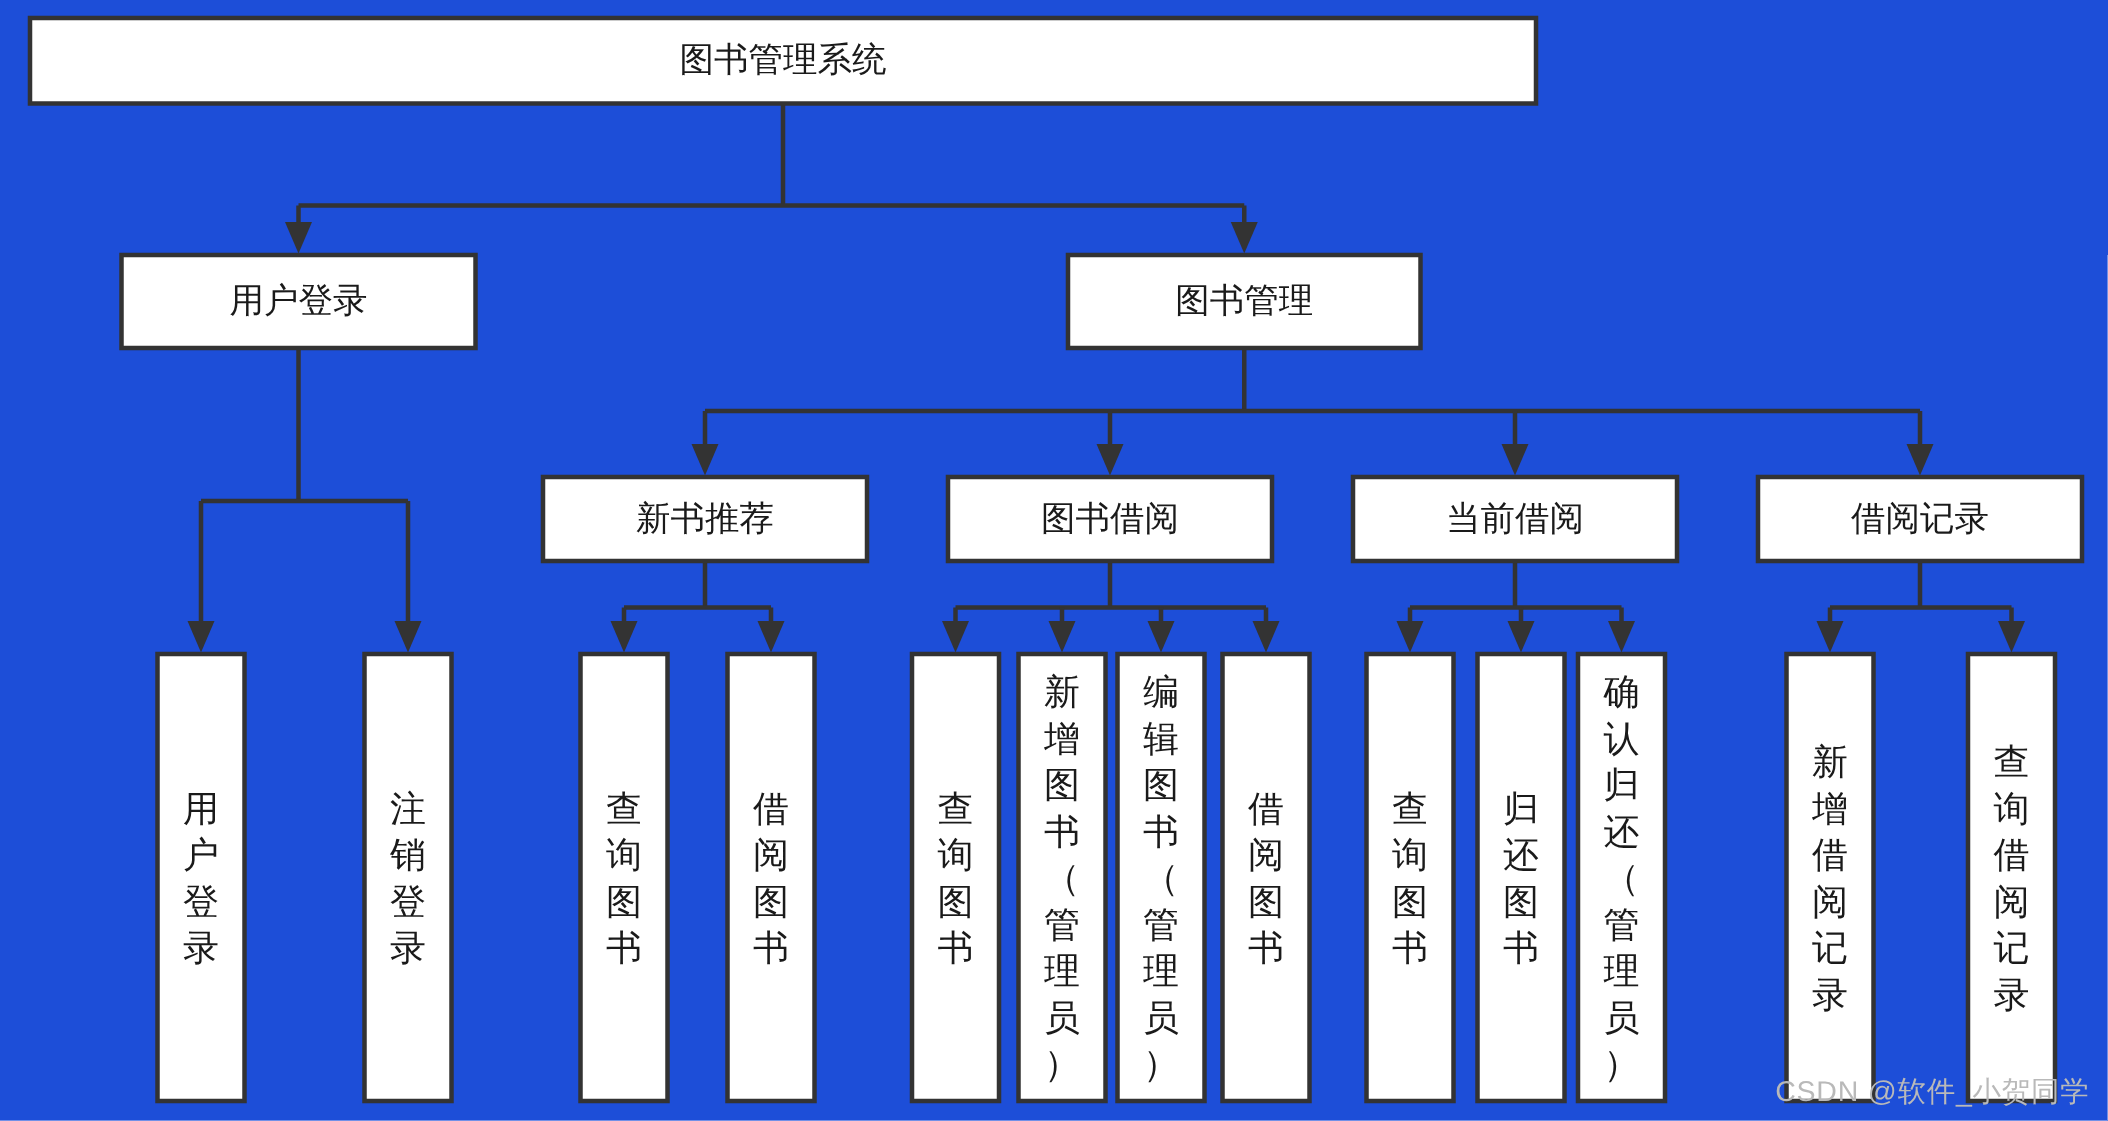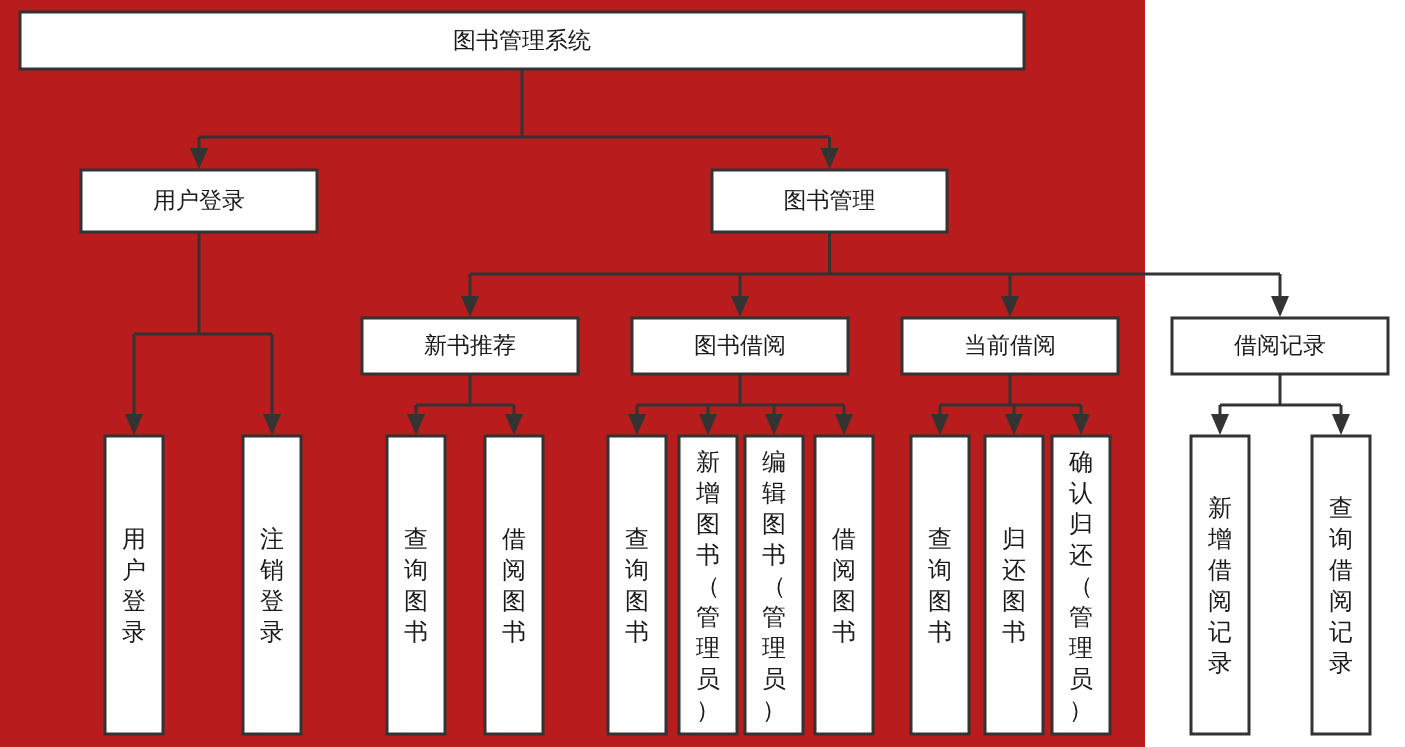--- a/index.html
+++ b/index.html
@@ -1,20 +1,20 @@
 <!DOCTYPE html>
 <html><head>
 <meta charset="utf-8">
 <style>
   html,body{margin:0;padding:0;background:#ffffff;}
   body{
     font-family:"Liberation Sans","DejaVu Sans",sans-serif;
     width:1405px;height:747px;overflow:hidden;
   }
-  #diagram-root{position:relative;width:1145px;height:747px;background:#b91c1c;}
+  #diagram-root{position:relative;width:1405px;height:747px;background:#1d4ed8;}
   svg#flow{position:absolute;left:0;top:0;width:1405px;height:747px;display:block;}
   .node-rect{fill:#ffffff;stroke:#333333;stroke-width:3;}
   .node-label{
     font-family:"Liberation Sans","DejaVu Sans",sans-serif;
     fill:#1a1a1a;font-size:23px;text-anchor:middle;
     dominant-baseline:middle;
   }
   .leaf-label{
     font-family:"Liberation Sans","DejaVu Sans",sans-serif;
     fill:#1a1a1a;font-size:24px;text-anchor:middle;
@@ -179,14 +179,15 @@
           <rect class="node-rect" x="1191" y="436" width="58" height="298"></rect>
           <text class="leaf-label" x="1220" y="516"><tspan x="1220" dy="0">新</tspan><tspan x="1220" dy="31">增</tspan><tspan x="1220" dy="31">借</tspan><tspan x="1220" dy="31">阅</tspan><tspan x="1220" dy="31">记</tspan><tspan x="1220" dy="31">录</tspan></text>
         </g>
         <g>
           <rect class="node-rect" x="1312" y="436" width="58" height="298"></rect>
           <text class="leaf-label" x="1341" y="516"><tspan x="1341" dy="0">查</tspan><tspan x="1341" dy="31">询</tspan><tspan x="1341" dy="31">借</tspan><tspan x="1341" dy="31">阅</tspan><tspan x="1341" dy="31">记</tspan><tspan x="1341" dy="31">录</tspan></text>
         </g>
       </g>
   </svg>
 
+  <div id="watermark">CSDN @软件_小贺同学</div>
 
 </div>
 
 </body></html>

